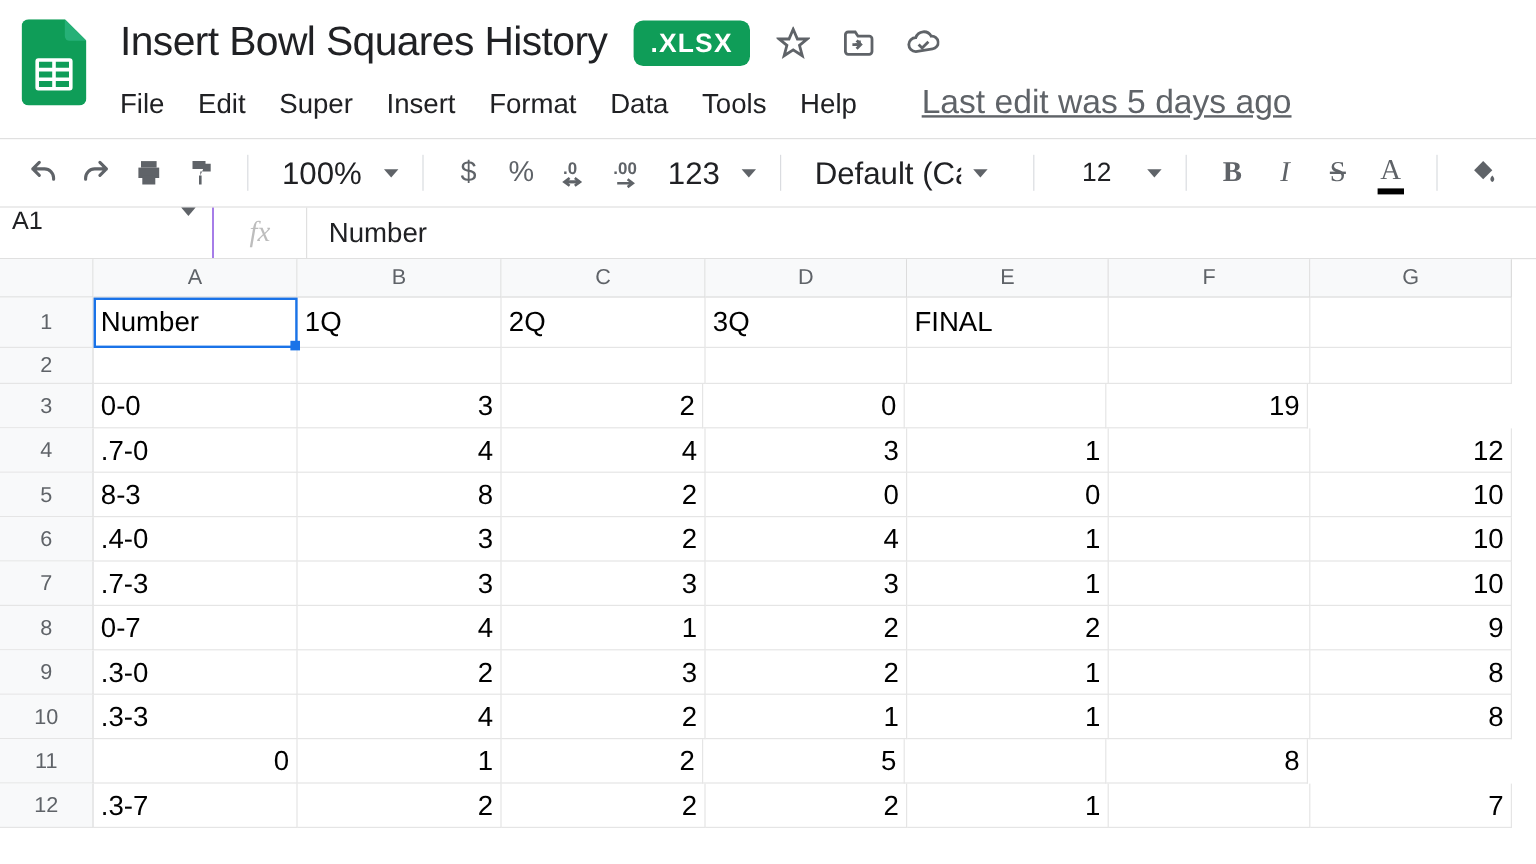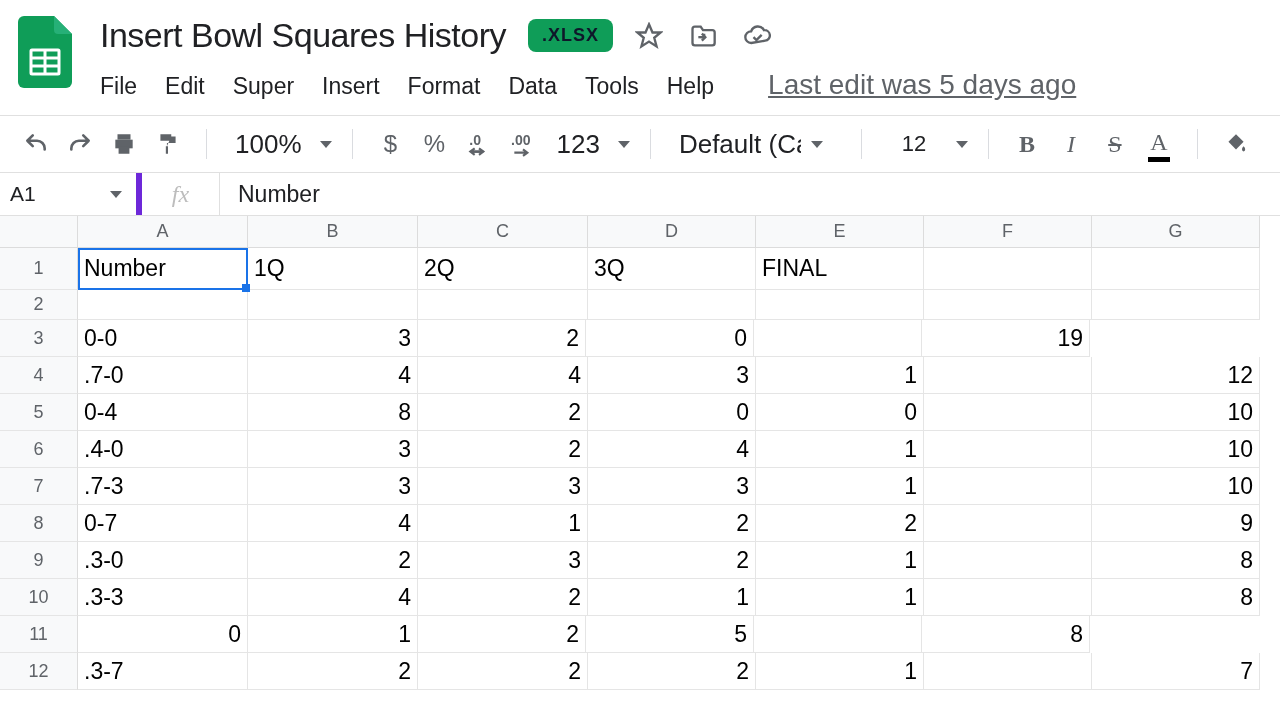--- a/index.html
+++ b/index.html
@@ -32,22 +32,22 @@
     display: flex; align-items: center; gap: 22px;
   }
   .doc-title {
     font-size: 34px;
     font-weight: 400;
     color: #202124;
     letter-spacing: -0.5px;
   }
   .xlsx-badge {
     background: #0f9d58;
-    color: #0f172a;
-    font-size: 18px;
+    color: #ffffff;
+    font-size: 22px;
     font-weight: 700;
     letter-spacing: 1px;
     padding: 6px 14px;
     border-radius: 8px;
   }
   .title-icons { display: flex; gap: 26px; align-items: center; }
   .title-icons .ticon { width: 28px; height: 28px; color: #5f6368; }
   .title-icons svg { width: 28px; height: 28px; stroke: #5f6368; fill: none; stroke-width: 2; }
 
   .menu-row {
@@ -116,24 +116,24 @@
   }
 
   
   .fxrow {
     display: flex; align-items: center;
     height: 44px;
     border-top: 1px solid #e0e0e0;
     border-bottom: 1px solid #e0e0e0;
   }
   .namebox {
-    width: 142px; height: 100%;
-    display: flex; align-items: center; justify-content: space-between;
+    width: 178px; height: 100%;
+    display: flex; align-items: flex-start; justify-content: space-between;
     padding: 0 14px 0 10px;
-    border-right: 6px solid #6d28d9;
+    border-right: 1px solid #6d28d9;
     font-size: 21px;
   }
   .fxlabel {
     width: 78px; height: 100%;
     display: flex; align-items: center; justify-content: center;
     font-family: "Times New Roman", serif;
     font-style: italic;
     font-size: 24px;
     color: #bdbdbd;
     border-right: 1px solid #e0e0e0;
@@ -414,21 +414,21 @@
           <div class="cell cA h-data">.7-0</div>
           <div class="cell cB h-data num">4</div>
           <div class="cell cC h-data num">4</div>
           <div class="cell cD h-data num">3</div>
           <div class="cell cE h-data num">1</div>
           <div class="cell cF h-data num"></div>
           <div class="cell cG h-data num">12</div>
         </div>
         <div class="row">
           <div class="rowhead h-data">5</div>
-          <div class="cell cA h-data">0-4</div>
+          <div class="cell cA h-data">8-3</div>
           <div class="cell cB h-data num">8</div>
           <div class="cell cC h-data num">2</div>
           <div class="cell cD h-data num">0</div>
           <div class="cell cE h-data num">0</div>
           <div class="cell cF h-data num"></div>
           <div class="cell cG h-data num">10</div>
         </div>
         <div class="row">
           <div class="rowhead h-data">6</div>
           <div class="cell cA h-data">.4-0</div>

